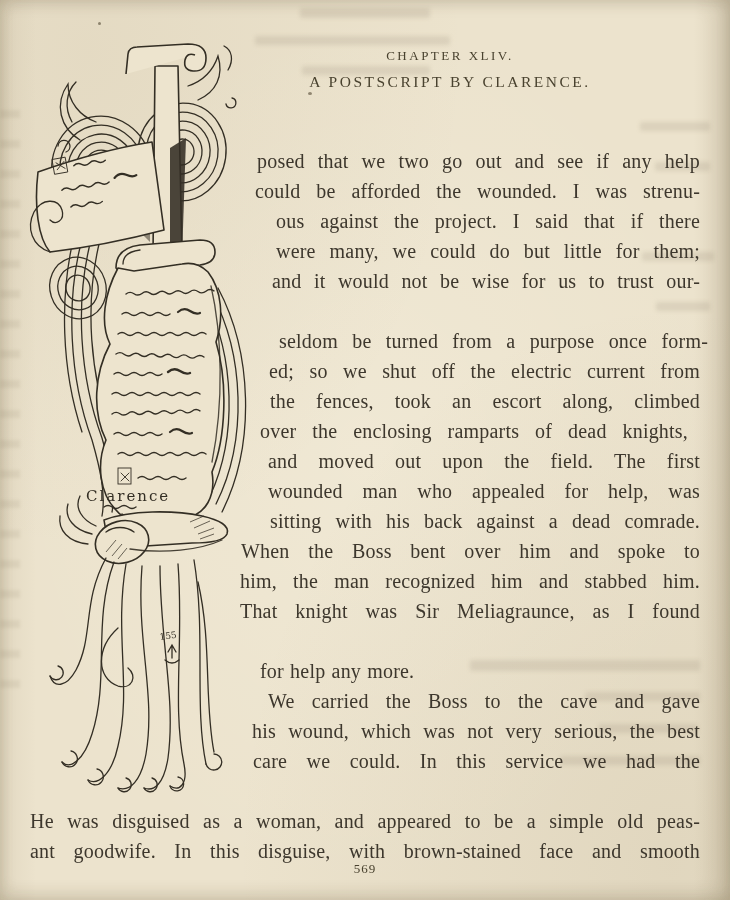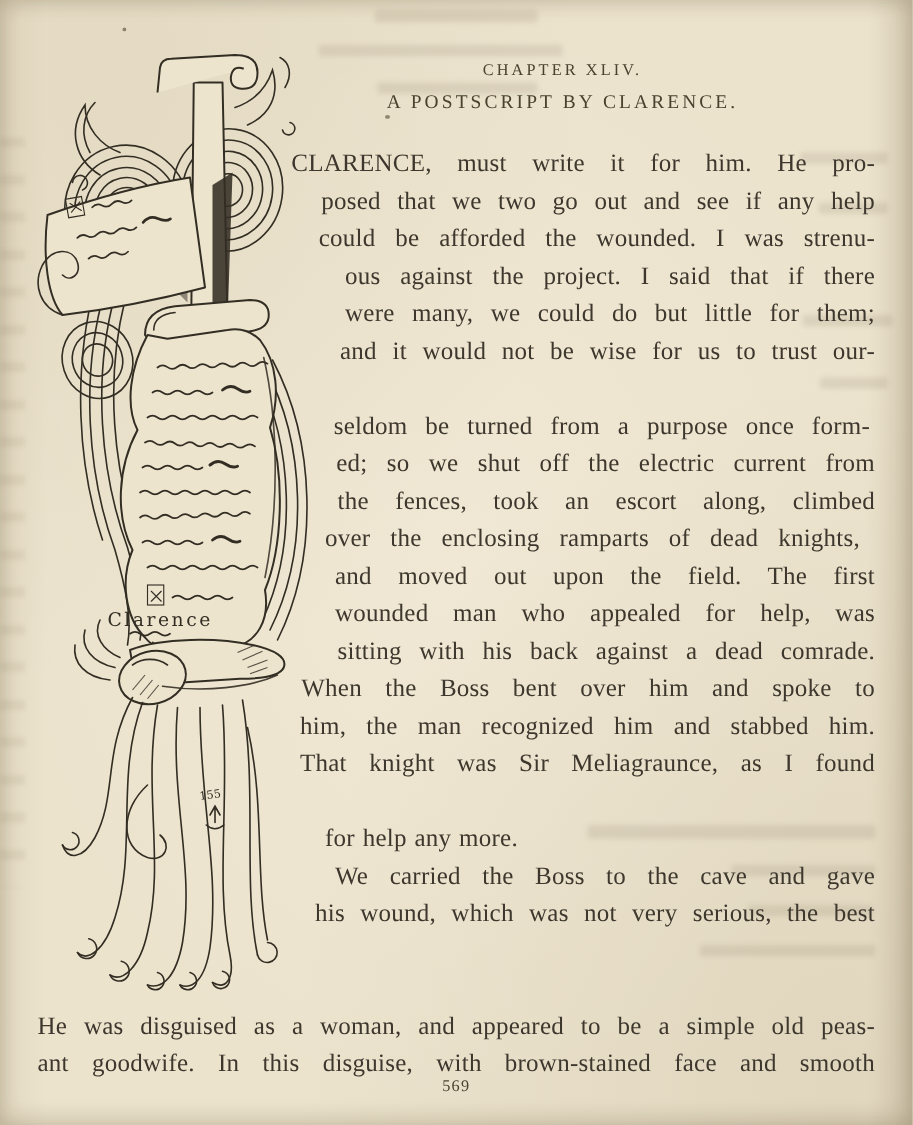--- a/index.html
+++ b/index.html
@@ -213,36 +213,36 @@
       <path d="M148 744a7 7 0 1 0 8 -9"></path>
       <path d="M184 722a8 8 0 1 0 8 -10"></path>
       <path d="M28 634a7 7 0 1 0 8 -10"></path>
     </g>
     <g>
       <text class="amk" x="138" y="598" transform="rotate(-8 138 598)">155</text>
       <path class="ln" d="M150 604l0 12M146 610l4 -7 4 7M143 618q7 6 14 0" stroke-width=".9"></path>
     </g>
   </svg>
 
-  <div class="bl jl" style="left:233px;top:117px;width:467px;">CLARENCE, must write it for him.  He pro-</div>
   <div class="bl jl" style="left:257px;top:147px;width:443px;">posed that we two go out and see if any help</div>
   <div class="bl jl" style="left:255px;top:177px;width:445px;">could be afforded the wounded.  I was strenu-</div>
   <div class="bl jl" style="left:276px;top:207px;width:424px;">ous against the project.  I said that if there</div>
   <div class="bl jl" style="left:276px;top:237px;width:424px;">were many, we could do but little for them;</div>
   <div class="bl jl" style="left:272px;top:267px;width:428px;font-family:Liberation Serif, serif;">and it would not be wise for us to trust our-</div>
-  <div class="bl jl" style="left:267px;top:327px;width:429px;">seldom be turned from a purpose once form-</div>
+  <div class="bl jl" style="left:279px;top:327px;width:429px;">seldom be turned from a purpose once form-</div>
   <div class="bl jl" style="left:269px;top:357px;width:431px;">ed; so we shut off the electric current from</div>
   <div class="bl jl" style="left:270px;top:387px;width:430px;">the fences, took an escort along, climbed</div>
   <div class="bl jl" style="left:260px;top:417px;width:428px;">over the enclosing ramparts of dead knights,</div>
   <div class="bl jl" style="left:268px;top:447px;width:432px;">and moved out upon the field.  The first</div>
   <div class="bl jl" style="left:268px;top:477px;width:432px;">wounded man who appealed for help, was</div>
   <div class="bl jl" style="left:270px;top:507px;width:430px;">sitting with his back against a dead comrade.</div>
   <div class="bl jl" style="left:241px;top:537px;width:459px;">When the Boss bent over him and spoke to</div>
   <div class="bl jl" style="left:240px;top:567px;width:460px;">him, the man recognized him and stabbed him.</div>
   <div class="bl jl" style="left:240px;top:597px;width:460px;">That knight was Sir Meliagraunce, as I found</div>
   <div class="bl" style="left:260px;top:657px;">for help any more.</div>
   <div class="bl jl" style="left:268px;top:687px;width:432px;">We carried the Boss to the cave and gave</div>
   <div class="bl jl" style="left:252px;top:717px;width:448px;">his wound, which was not very serious, the best</div>
+  <div class="bl jl" style="left:253px;top:747px;width:447px;">care we could.  In this service we had the</div>
   <div class="bl jl" style="left:30px;top:807px;width:670px;">He was disguised as a woman, and appeared to be a simple old peas-</div>
   <div class="bl jl" style="left:30px;top:837px;width:670px;">ant goodwife.  In this disguise, with brown-stained face and smooth</div>
 
   <div id="page-number">569</div>
 </div>
 
 </body></html>

